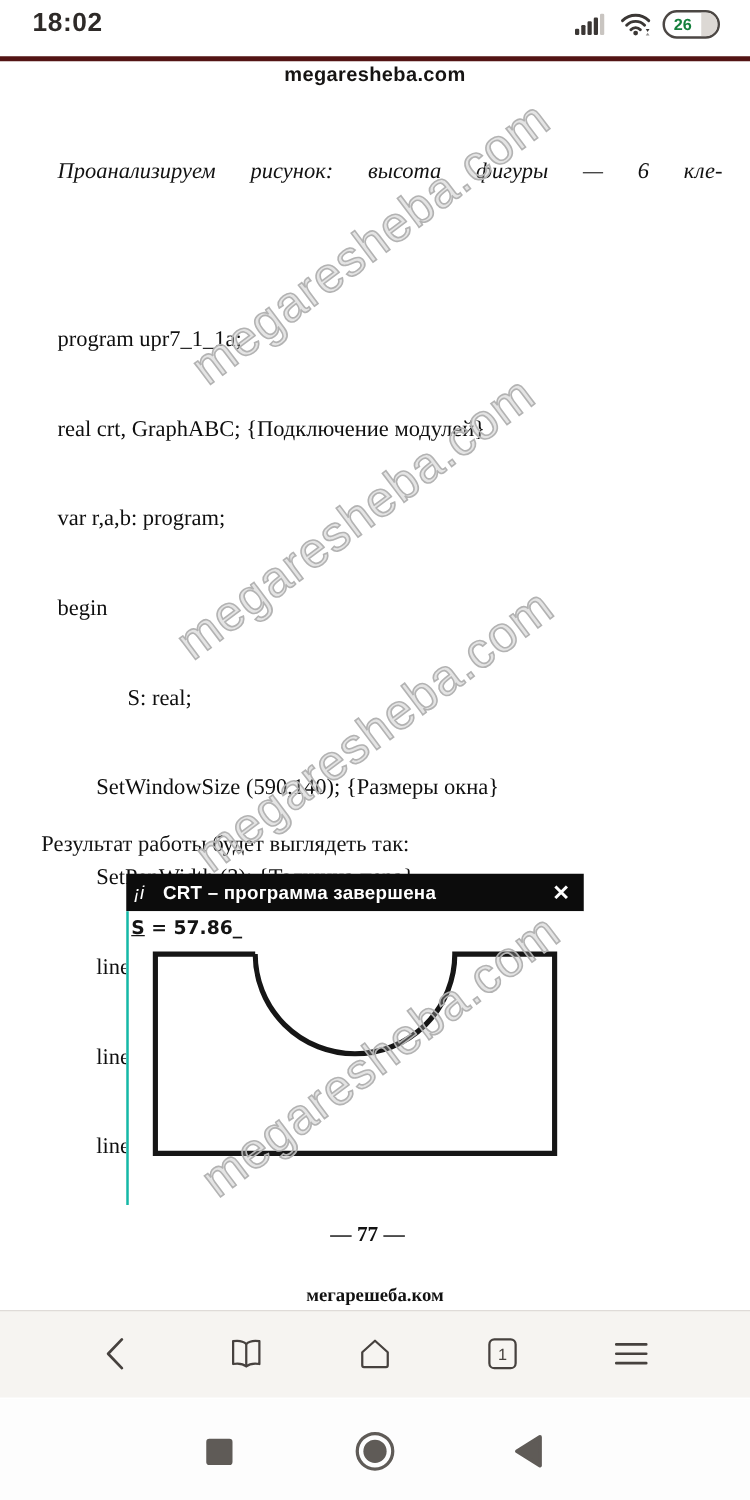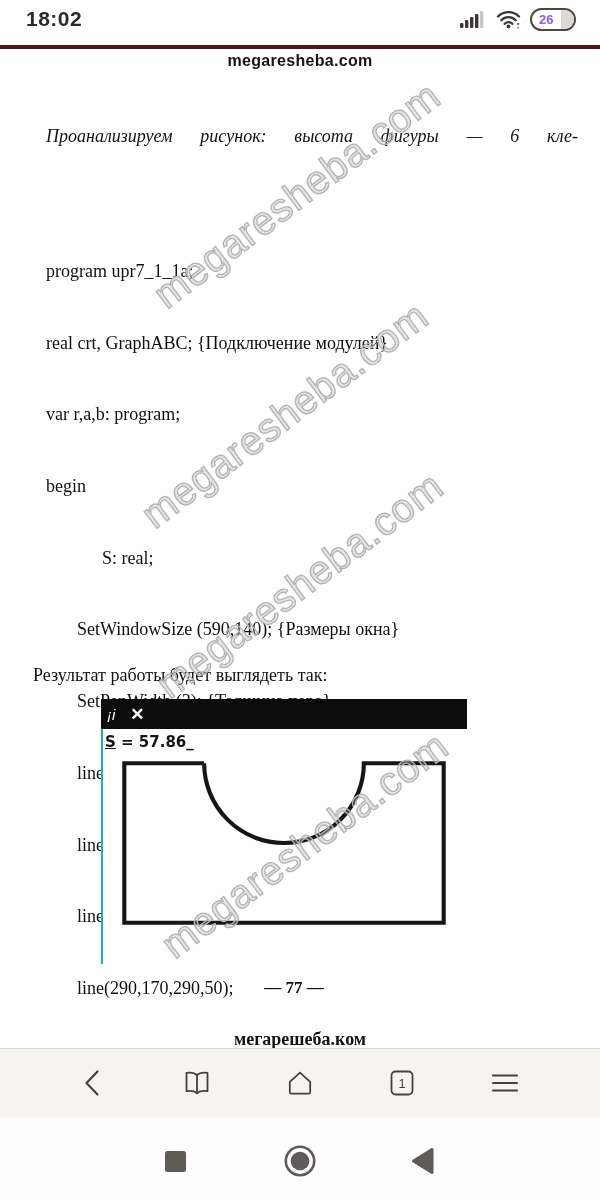--- a/index.html
+++ b/index.html
@@ -8,21 +8,21 @@
 
   
   .status-bar{position:absolute;top:0;left:0;right:0;height:44px;box-sizing:border-box;
               display:flex;align-items:center;justify-content:space-between;
               padding:2px 24px 8px 26px;background:#fff;font-family:"Liberation Sans",sans-serif;}
   .sb-time{font-size:21px;font-weight:700;color:#2e2a28;letter-spacing:0.5px;}
   .sb-right{display:flex;align-items:center;gap:9px;}
   .battery{position:relative;width:46px;height:23px;border:2px solid #4c4744;border-radius:12px;
            box-sizing:border-box;overflow:hidden;display:flex;align-items:center;}
   .battery .fill{position:absolute;right:0;top:0;bottom:0;width:32%;background:#dcd8d4;}
-  .battery .pct{position:relative;z-index:1;padding-left:7px;font-size:13px;font-weight:700;color:#8b5cf6;}
+  .battery .pct{position:relative;z-index:1;padding-left:7px;font-size:13px;font-weight:700;color:#15803d;}
 
   .red-divider{position:absolute;top:45px;left:0;width:600px;height:4px;background:#531414;}
 
   .site-header{position:absolute;top:52px;left:0;right:0;text-align:center;
                font-family:"Liberation Sans",sans-serif;font-weight:700;font-size:16px;
                color:#161413;letter-spacing:0.3px;}
 
   
   .page{position:absolute;top:76px;left:0;width:600px;height:972px;background:#fff;overflow:hidden;}
 
@@ -51,21 +51,21 @@
   .crt-app-icon{font-size:15px;font-style:italic;margin-right:15px;line-height:1;}
   .crt-title{font-size:15px;font-weight:700;letter-spacing:0.2px;flex:1;}
   .crt-close{font-size:17px;font-weight:700;line-height:1;}
   .crt-body{position:relative;height:235px;border-left:2px solid #14b8a6;background:#fff;}
   .crt-output{font-family:"DejaVu Sans",sans-serif;font-size:15px;font-weight:700;color:#151515;
               padding:4px 0 0 2px;white-space:pre;}
   .crt-output .s-underline{text-decoration:underline;}
   .fig-svg{position:absolute;left:8px;top:21px;}
 
   .page-number{position:absolute;left:0;right:34px;top:902px;text-align:center;font-weight:700;font-size:17px;margin-left:22px;}
-  .footer-domain{position:absolute;left:0;right:0;top:953px;text-align:center;font-weight:700;font-size:18px;}
+  .footer-domain{position:absolute;left:0;right:0;top:953px;text-align:center;font-weight:700;font-size:15px;}
 
   
   .toolbar{position:absolute;top:1048px;left:0;width:600px;height:70px;background:#f6f4f1;
            border-top:1px solid #dfdbd8;box-sizing:border-box;}
   .tb-btn{position:absolute;top:19px;width:30px;height:30px;background:none;border:none;padding:0;
           color:#46413e;cursor:pointer;}
   .tb-back{left:79px;} .tb-book{left:182px;} .tb-home{left:285px;} .tb-tabs{left:387px;} .tb-menu{left:490px;}
   .tab-count{position:absolute;left:0;top:1px;width:30px;height:28px;display:flex;align-items:center;
              justify-content:center;font-family:"Liberation Sans",sans-serif;font-size:13px;color:#46413e;}
 
@@ -126,36 +126,36 @@
       <div class="cl ind0">program upr7_1_1a;</div>
       <div class="cl ind0">real crt, GraphABC; {Подключение модулей}</div>
       <div class="cl ind0">var r,a,b: program;</div>
       <div class="cl ind0">begin</div>
       <div class="cl indvar">S: real;</div>
       <div class="cl ind1">SetWindowSize (590,140); {Размеры окна}</div>
       <div class="cl ind1">SetPenWidth (3); {Толщина пера}</div>
       <div class="cl ind1">line(110,50,50,50); {Рисование отрезков}</div>
       <div class="cl ind1">line(50,50,50,170);</div>
       <div class="cl ind1">line(50,170,290,170);</div>
-      <div class="cl ind1">line(290,170,290,50);</div>
       
       
       
       
       
       
       
       
     </div>
 
     <div class="result-caption">Результат работы будет выглядеть так:</div>
 
     <div class="crt">
       <div class="crt-titlebar">
         <span class="crt-app-icon">¡i</span>
+        <span class="crt-title">CRT – программа завершена</span>
         <span class="crt-close">✕</span>
       </div>
       <div class="crt-body">
         <div class="crt-output"><span class="s-underline">S</span><span> = 57.86_</span></div>
         <svg class="fig-svg" width="346" height="186" viewBox="40 40 260 140" preserveAspectRatio="none">
           <path d="M110 50 L50 50 L50 170 L290 170 L290 50 L230 50 A60 60 0 0 1 110 50" fill="none" stroke="#161616" stroke-width="3.1"></path>
         </svg>
       </div>
     </div>
 

